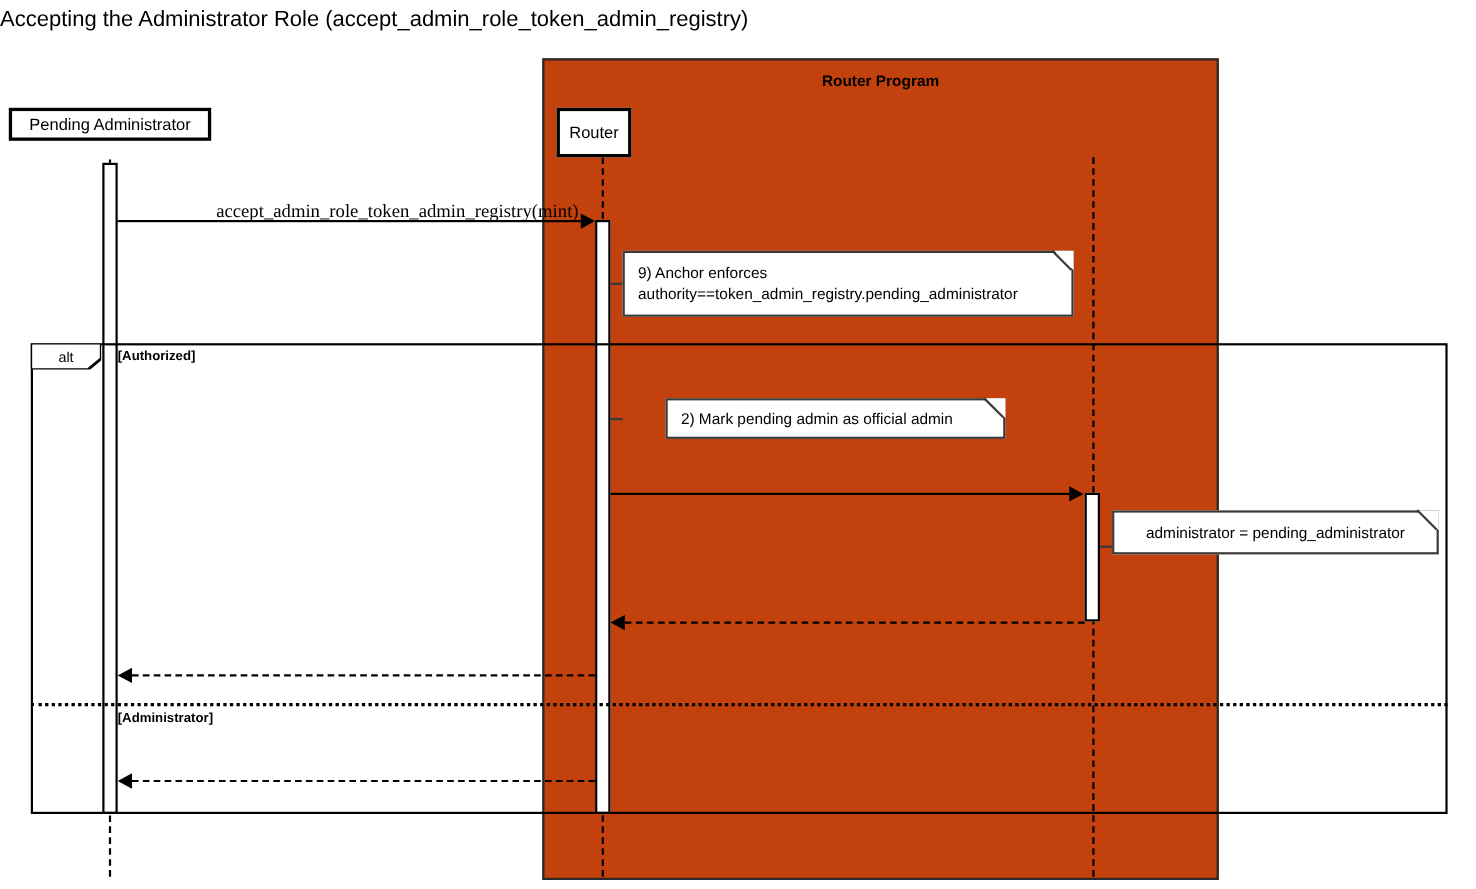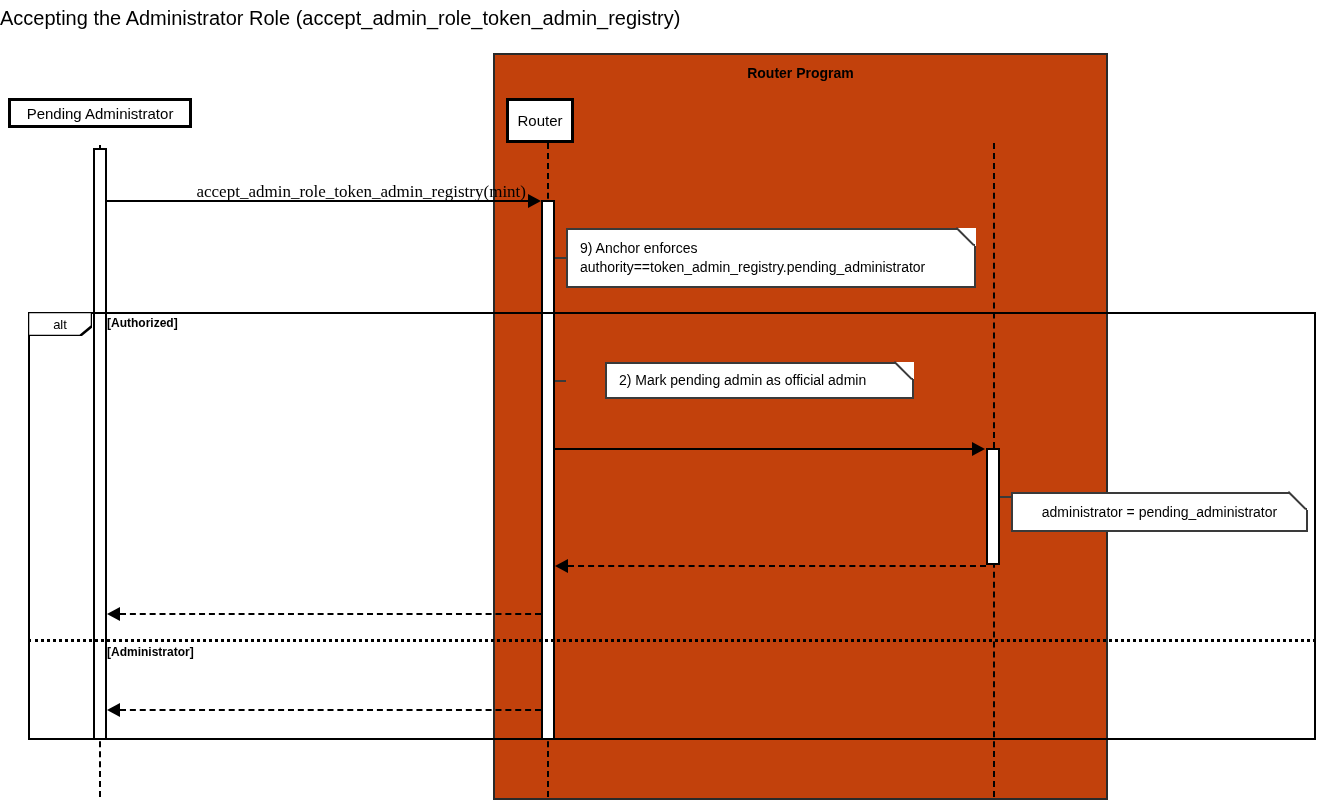--- a/index.html
+++ b/index.html
@@ -248,21 +248,21 @@
   <div class="note-connector" style="left:555px; top:380px; width:11px;"></div>
   <div class="note" style="left:565px; top:362px; width:309px; height:37px;margin-left:40px;">
     <span>2) Mark pending admin as official admin</span>
     <span class="note-fold"></span>
   </div>
 
   <div class="msg-line" style="left:555px; top:448px; width:418px;"></div>
   <div class="arrow-right" style="left:972px; top:442px;"></div>
 
   <div class="note-connector" style="left:1000px; top:496px; width:12px;"></div>
-  <div class="note" style="left:1011px; top:492px; width:297px; height:40px; justify-content:center;">
+  <div class="note" style="left:1011px; top:464px; width:297px; height:40px; justify-content:center;">
     <span>administrator = pending_administrator</span>
     <span class="note-fold"></span>
   </div>
 
   <div class="msg-line dashed" style="left:568px; top:565px; width:418px;"></div>
   <div class="arrow-left" style="left:555px; top:559px;"></div>
 
   <div class="msg-line dashed" style="left:120px; top:613px; width:421px;"></div>
   <div class="arrow-left" style="left:107px; top:607px;"></div>
 

